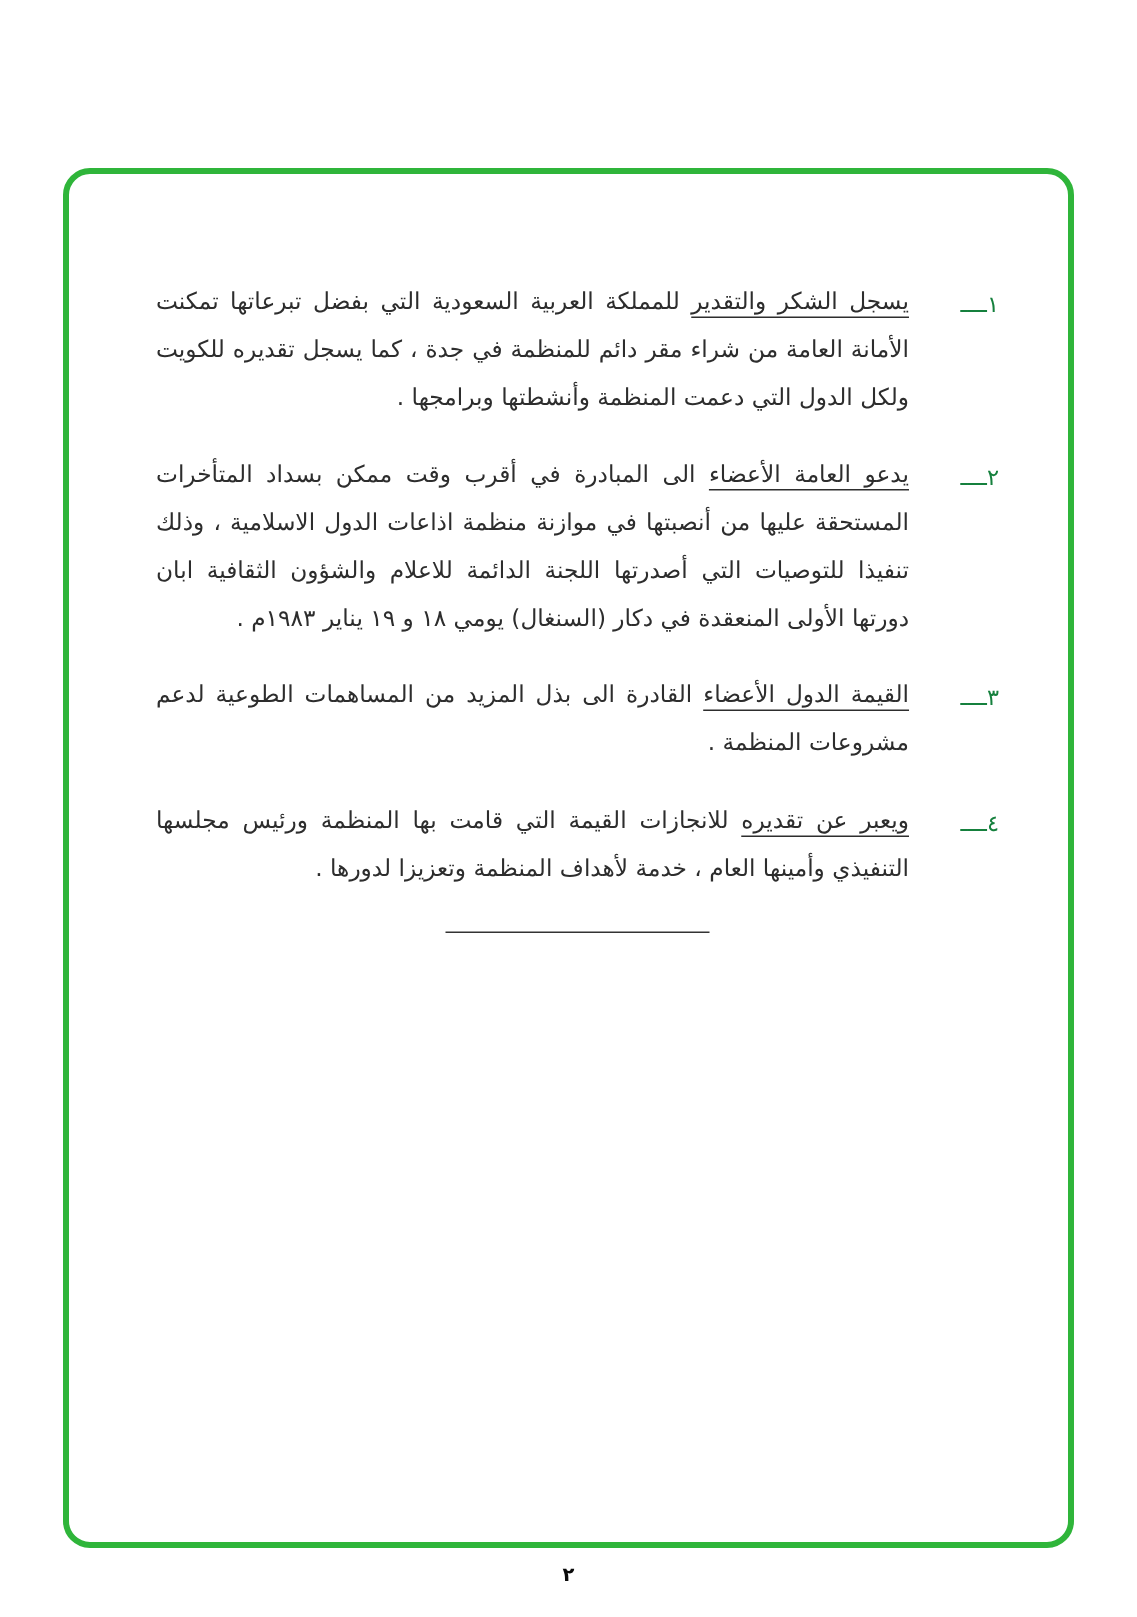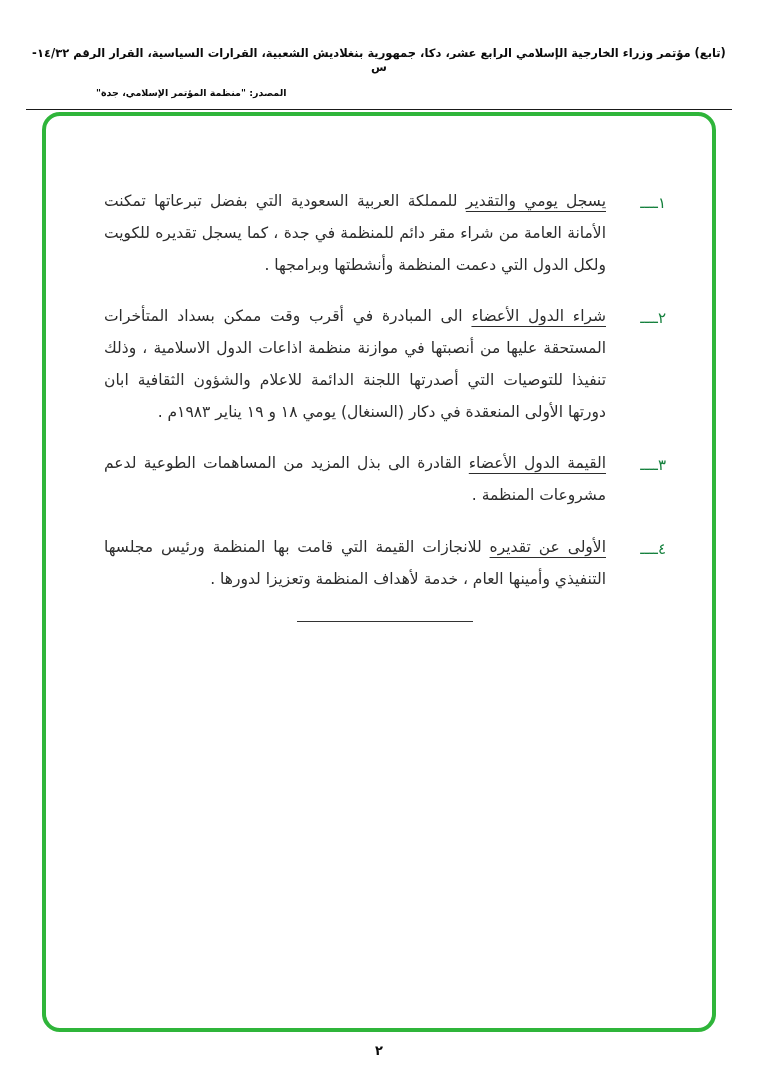--- a/index.html
+++ b/index.html
@@ -106,56 +106,49 @@
     font-size: 13px;
     font-weight: bold;
     color: #0a0a0a;
   }
 </style>
 </head>
 <body>
 
 <div class="page">
 
-  <header class="page-header">
-    <div class="header-line1">(تابع) مؤتمر وزراء الخارجية الإسلامي الرابع عشر، دكا، جمهورية بنغلاديش الشعبية، القرارات السياسية، القرار الرقم ١٤/٣٢- س</div>
-    <div class="header-line2-wrap">
-      <span class="header-line2">المصدر:  "منظمة المؤتمر الإسلامي، جدة"</span>
-    </div>
-    <hr class="header-rule">
-  </header>
 
   <div class="scan-frame">
     <div class="scan-content">
 
       <div class="item">
         <div class="item-number">١ــــ</div>
         <div class="item-text">
-          <span class="item-lead">يسجل يومي والتقدير</span><span> للمملكة العربية السعودية التي بفضل تبرعاتها تمكنت الأمانة العامة من شراء مقر دائم للمنظمة في جدة ، كما يسجل تقديره للكويت ولكل الدول التي دعمت المنظمة وأنشطتها وبرامجها .</span>
+          <span class="item-lead">يسجل الشكر والتقدير</span><span> للمملكة العربية السعودية التي بفضل تبرعاتها تمكنت الأمانة العامة من شراء مقر دائم للمنظمة في جدة ، كما يسجل تقديره للكويت ولكل الدول التي دعمت المنظمة وأنشطتها وبرامجها .</span>
         </div>
       </div>
 
       <div class="item">
         <div class="item-number">٢ــــ</div>
         <div class="item-text">
-          <span class="item-lead">شراء الدول الأعضاء</span><span> الى المبادرة في أقرب وقت ممكن بسداد المتأخرات المستحقة عليها من أنصبتها في موازنة منظمة اذاعات الدول الاسلامية ، وذلك تنفيذا للتوصيات التي أصدرتها اللجنة الدائمة للاعلام والشؤون الثقافية ابان دورتها الأولى المنعقدة في دكار (السنغال) يومي ١٨ و ١٩ يناير ١٩٨٣م .</span>
+          <span class="item-lead">يدعو العامة الأعضاء</span><span> الى المبادرة في أقرب وقت ممكن بسداد المتأخرات المستحقة عليها من أنصبتها في موازنة منظمة اذاعات الدول الاسلامية ، وذلك تنفيذا للتوصيات التي أصدرتها اللجنة الدائمة للاعلام والشؤون الثقافية ابان دورتها الأولى المنعقدة في دكار (السنغال) يومي ١٨ و ١٩ يناير ١٩٨٣م .</span>
         </div>
       </div>
 
       <div class="item">
         <div class="item-number">٣ــــ</div>
         <div class="item-text">
           <span class="item-lead">القيمة الدول الأعضاء</span><span> القادرة الى بذل المزيد من المساهمات الطوعية لدعم مشروعات المنظمة .</span>
         </div>
       </div>
 
       <div class="item">
         <div class="item-number">٤ــــ</div>
         <div class="item-text">
-          <span class="item-lead">الأولى عن تقديره</span><span> للانجازات القيمة التي قامت بها المنظمة ورئيس مجلسها التنفيذي وأمينها العام ، خدمة لأهداف المنظمة وتعزيزا لدورها .</span>
+          <span class="item-lead">ويعبر عن تقديره</span><span> للانجازات القيمة التي قامت بها المنظمة ورئيس مجلسها التنفيذي وأمينها العام ، خدمة لأهداف المنظمة وتعزيزا لدورها .</span>
         </div>
       </div>
 
       <div class="end-divider"></div>
 
     </div>
   </div>
 
   <div class="page-number">٢</div>
 

